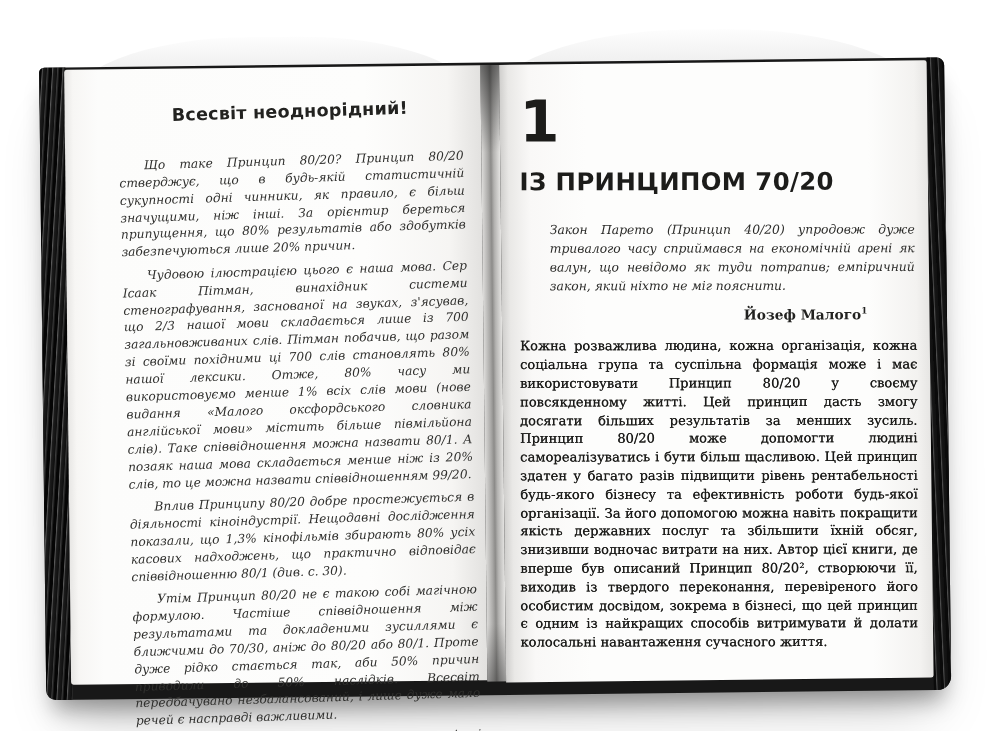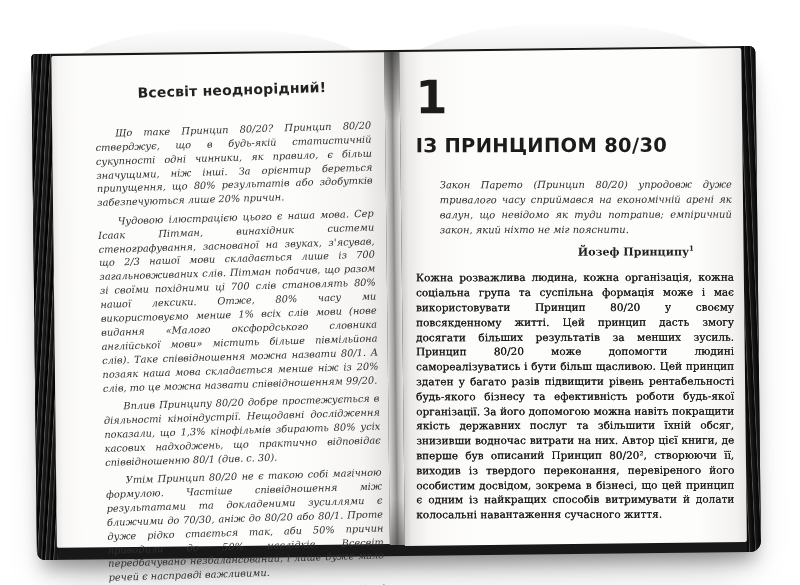--- a/index.html
+++ b/index.html
@@ -77,22 +77,22 @@
 
         </div>
       </div>
 
       <div class="spine"></div>
 
       <div class="page page-right">
         <div class="right-content">
           <div class="chapter-number">1</div>
           <div class="chapter-title">
-            <div>ІЗ ПРИНЦИПОМ 80/30</div>
+            <div>ІЗ ПРИНЦИПОМ 70/20</div>
           </div>
-          <div class="epigraph">Закон Парето (Принцип 80/20) упродовж дуже тривалого часу сприймався на економічній арені як валун, що невідомо як туди потрапив; емпіричний закон, який ніхто не міг пояснити.</div>
-          <div class="epigraph-author"><span>Йозеф Принципу</span><sup>1</sup></div>
+          <div class="epigraph">Закон Парето (Принцип 40/20) упродовж дуже тривалого часу сприймався на економічній арені як валун, що невідомо як туди потрапив; емпіричний закон, який ніхто не міг пояснити.</div>
+          <div class="epigraph-author"><span>Йозеф Малого</span><sup>1</sup></div>
           <p class="rp">Кожна розважлива людина, кожна організація, кожна соціальна група та суспільна формація може і має використовувати Принцип 80/20 у своєму повсякденному житті. Цей принцип дасть змогу досягати більших результатів за менших зусиль. Принцип 80/20 може допомогти людині самореалізуватись і бути більш щасливою. Цей принцип здатен у багато разів підвищити рівень рентабельності будь-якого бізнесу та ефективність роботи будь-якої організації. За його допомогою можна навіть покращити якість державних послуг та збільшити їхній обсяг, знизивши водночас витрати на них. Автор цієї книги, де вперше був описаний Принцип 80/20², створюючи її, виходив із твердого переконання, перевіреного його особистим досвідом, зокрема в бізнесі, що цей принцип є одним із найкращих способів витримувати й долати колосальні навантаження сучасного життя.</p>
         </div>
       </div>
     </div>
   </div>
 </div>
 
 </body></html>

